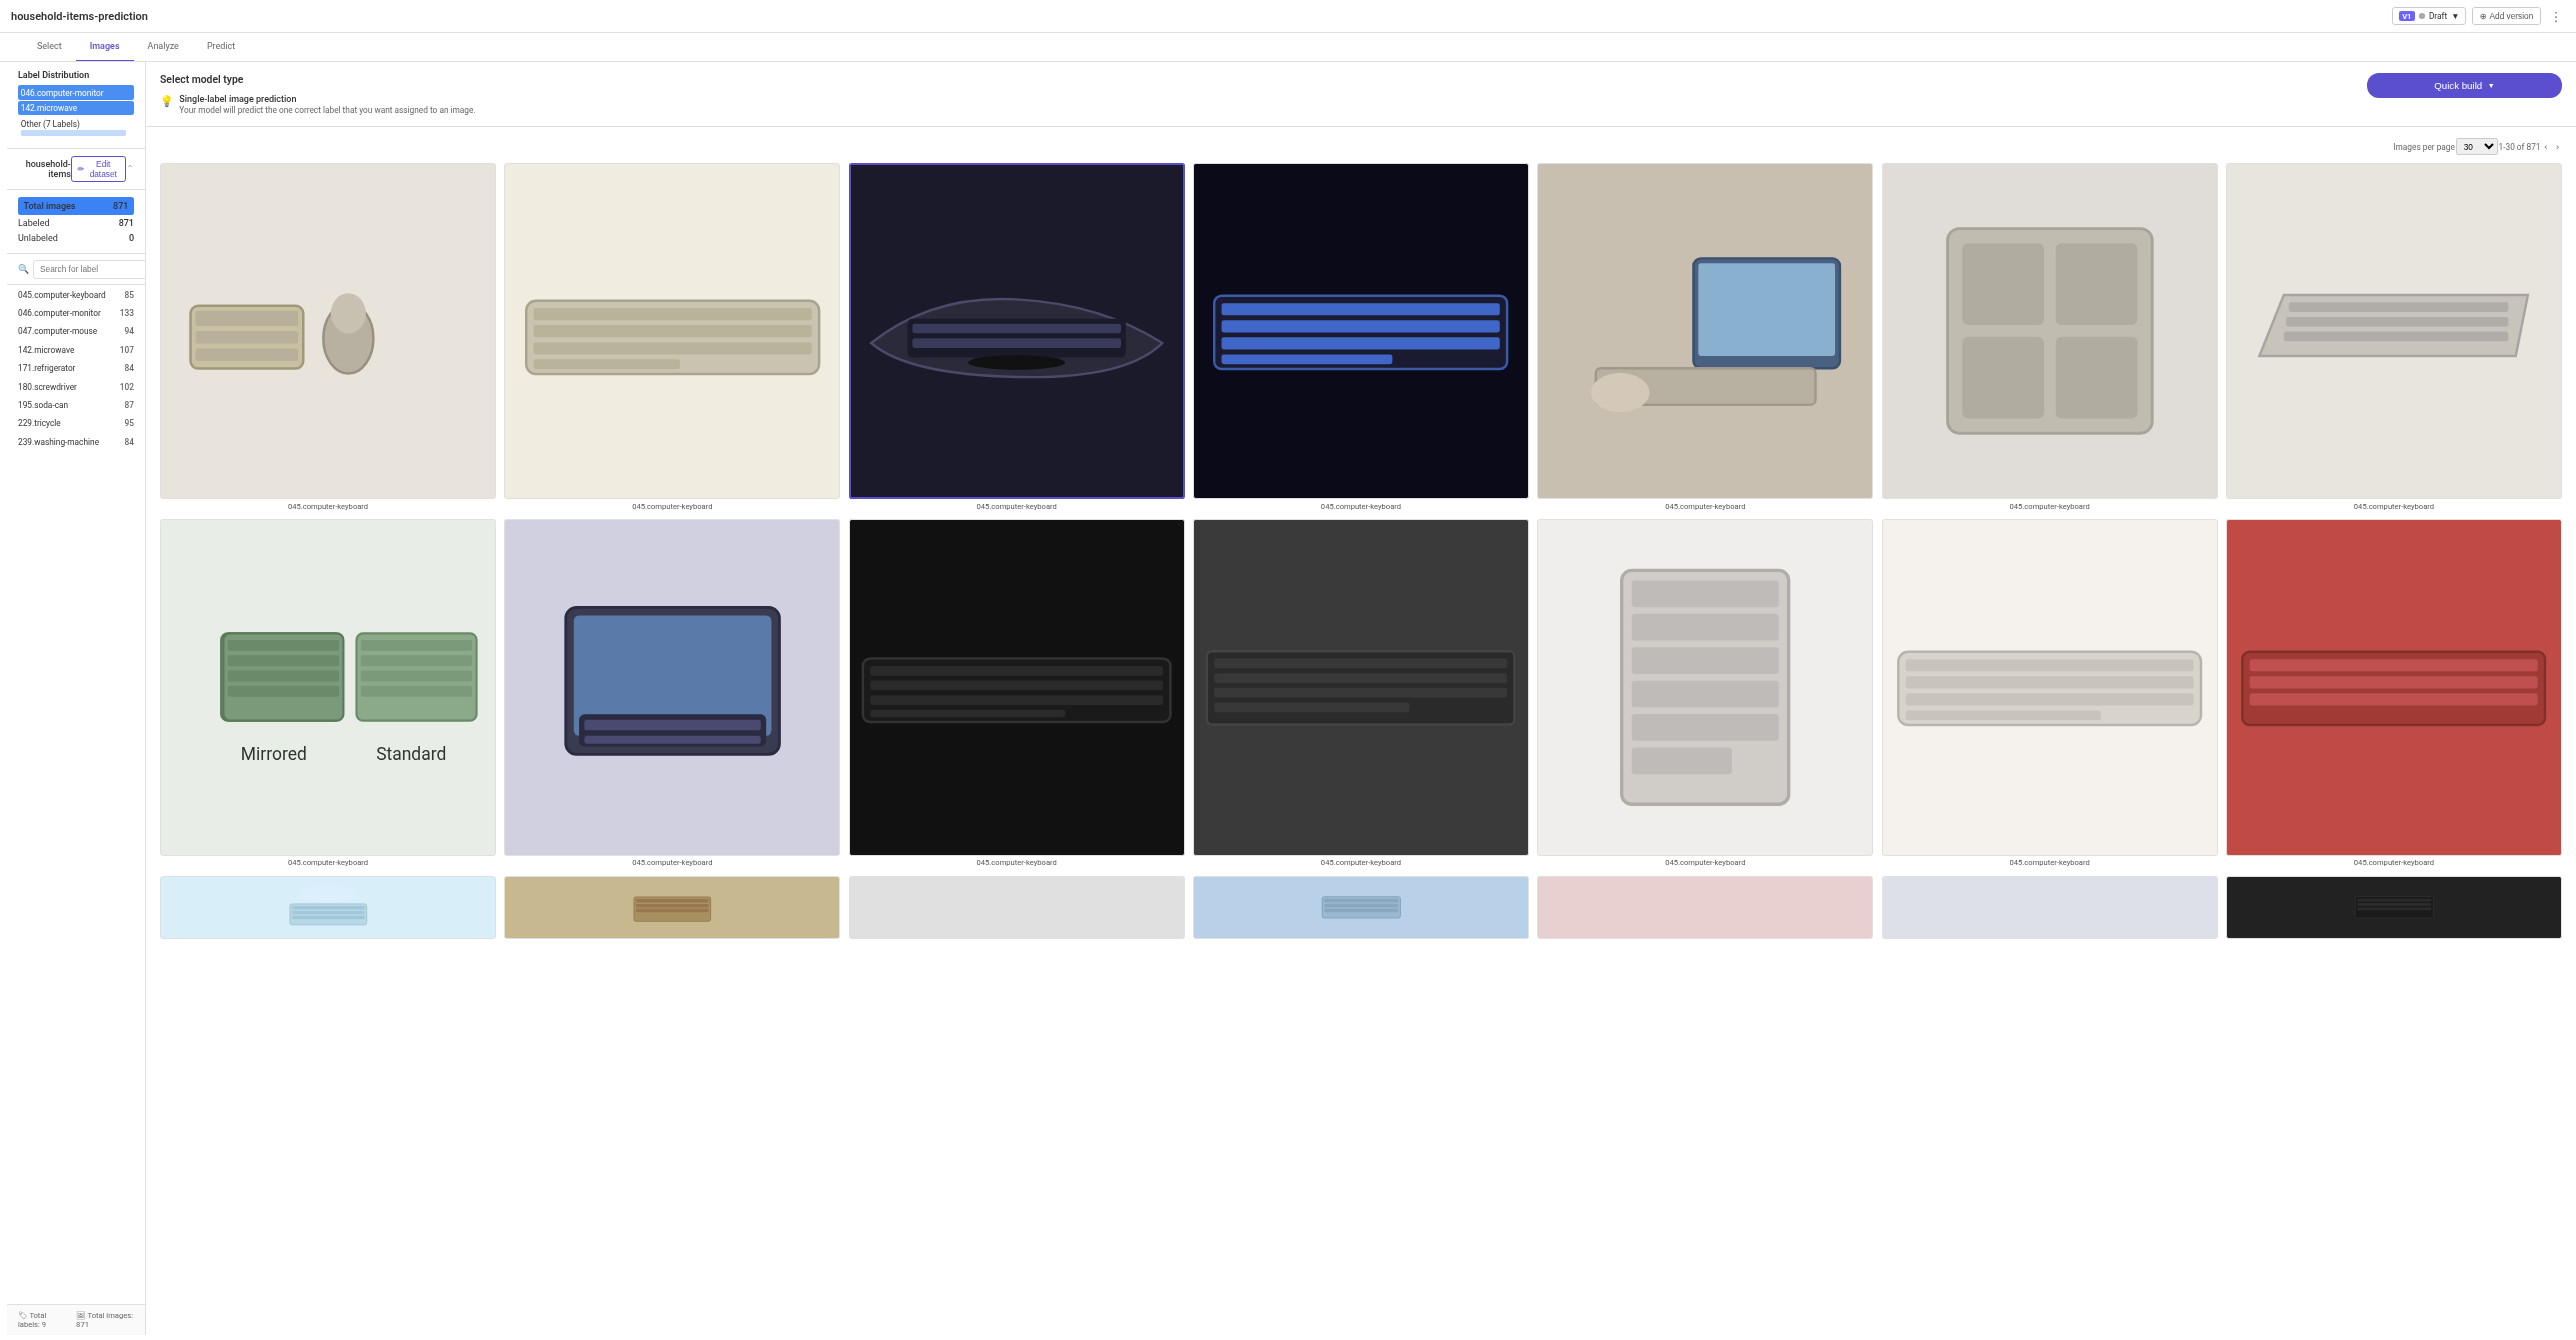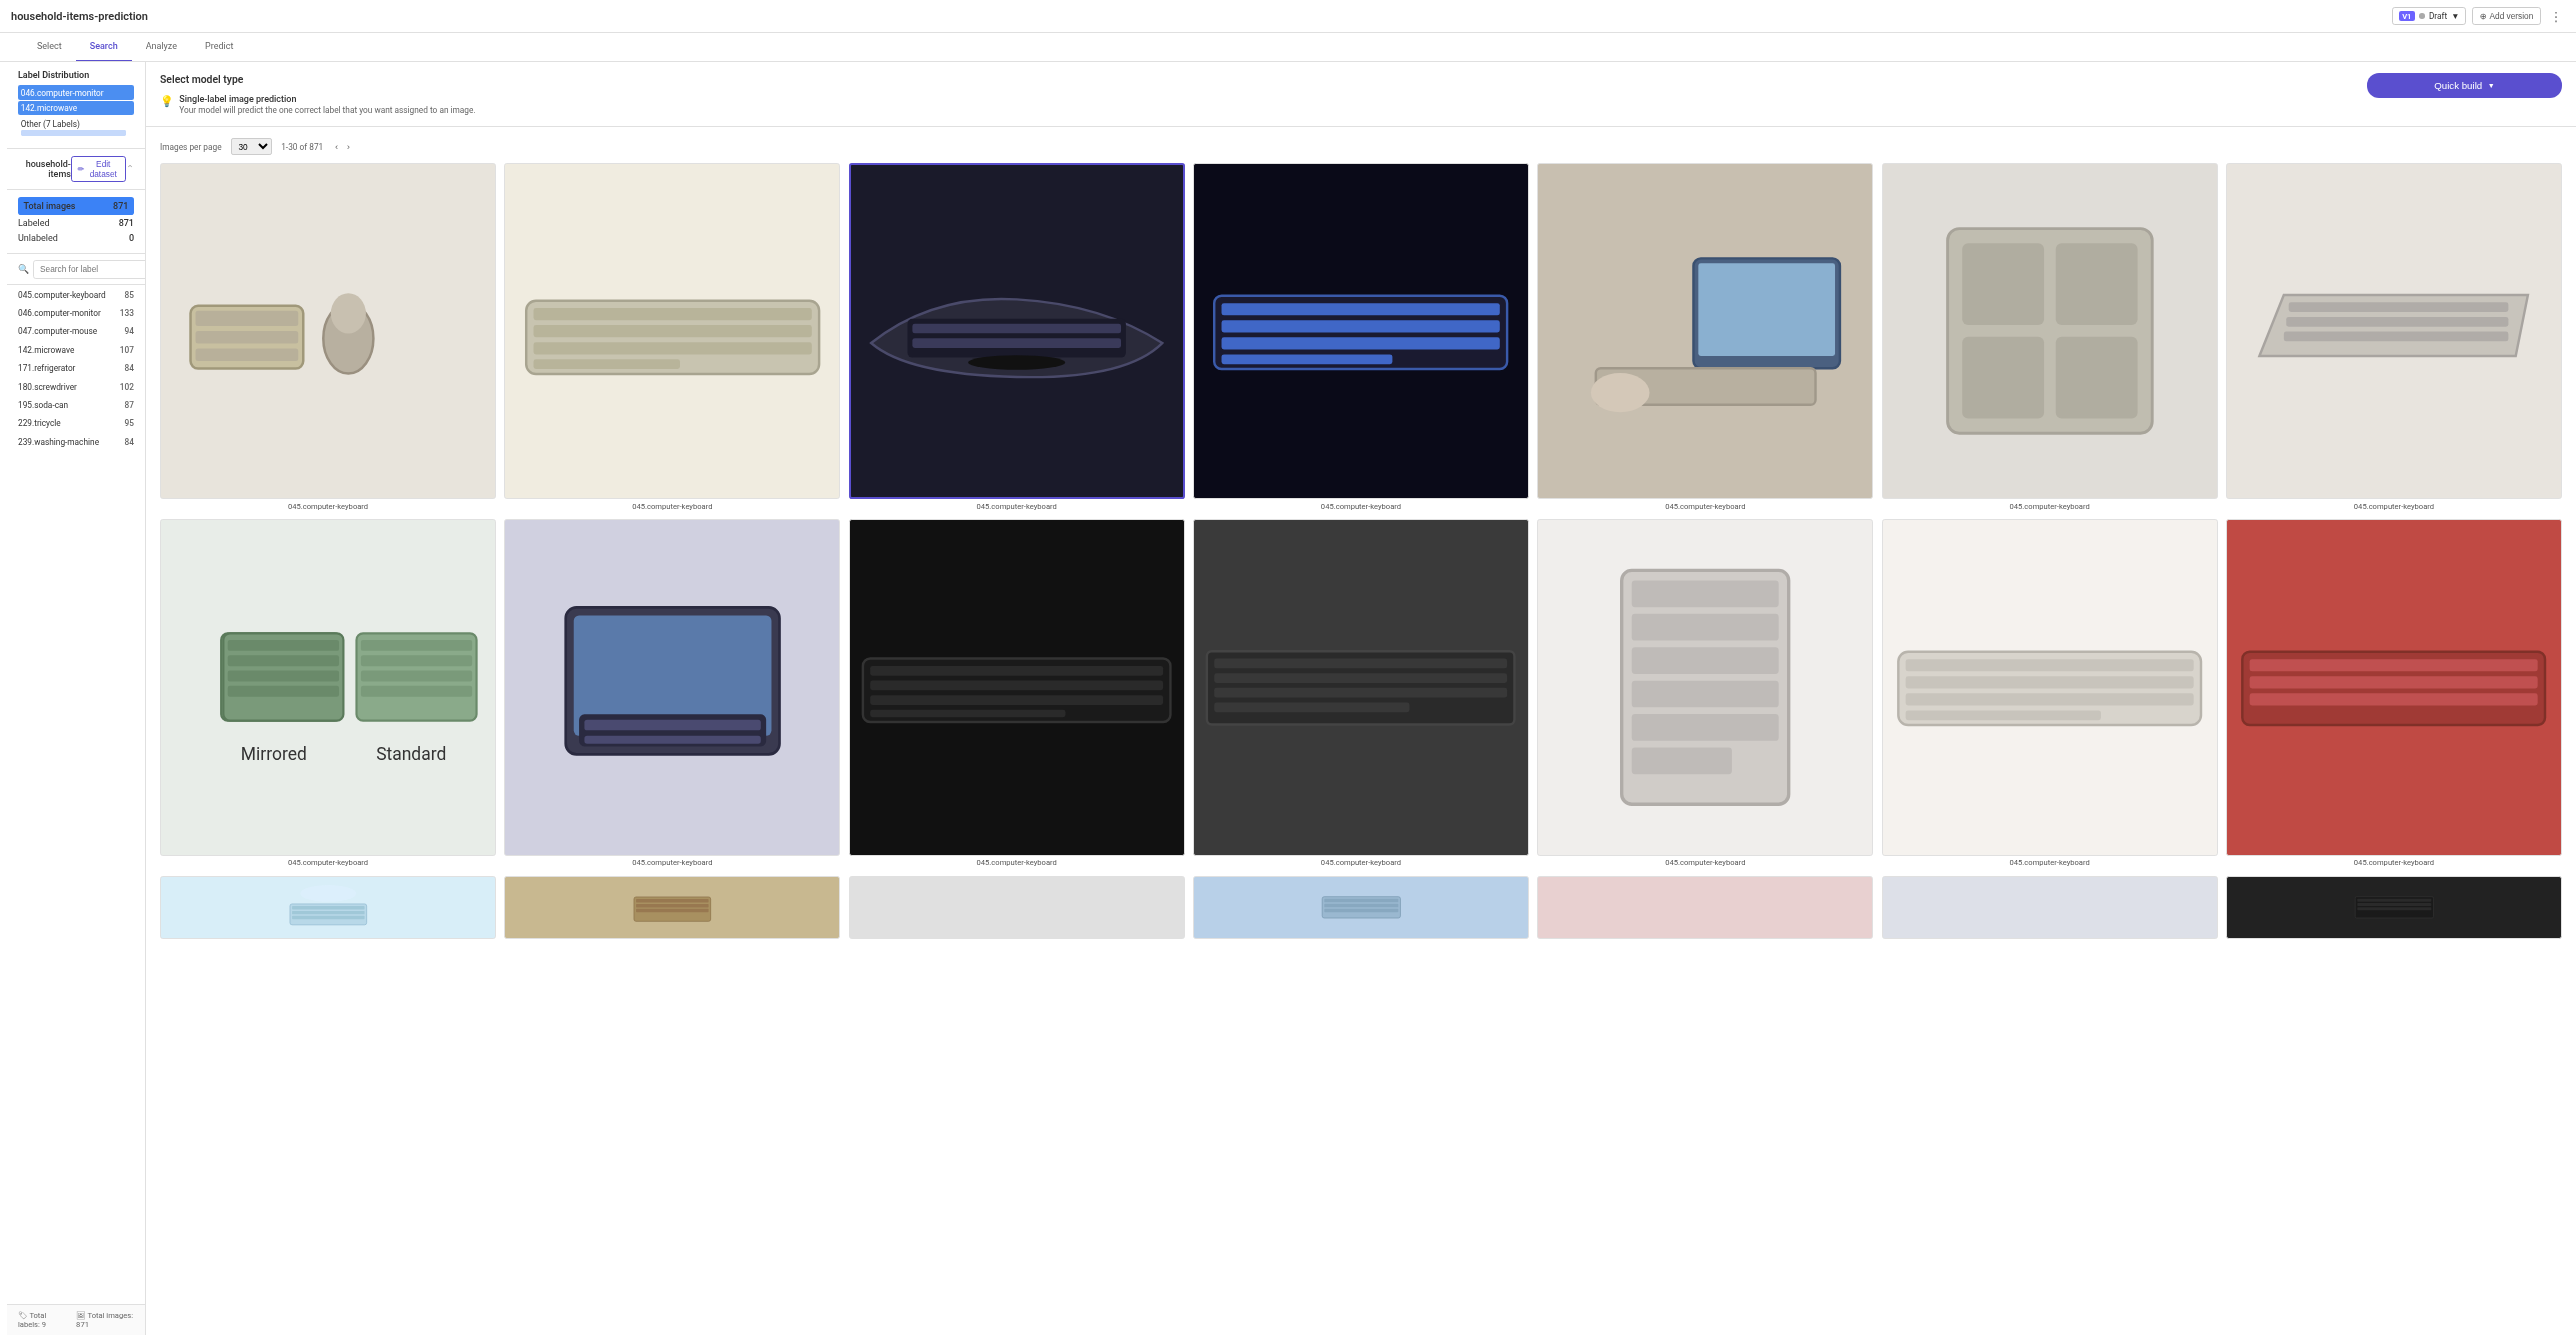--- a/index.html
+++ b/index.html
@@ -66,21 +66,21 @@
     .model-type-title { font-size: 10.4px; font-weight: 600; margin-bottom: 8.3px; }
     .model-option { display: flex; align-items: flex-start; gap: 5.6px; }
     .model-option-icon { color: #5a4fcf; font-size: 11px; margin-top: 1.4px; }
     .model-option-text { font-size: 9px; font-weight: 500; }
     .model-option-desc { font-size: 8.3px; color: #666; margin-top: 1.4px; }
     .quick-build-btn { background: #5a4fcf; color: #fff; border: none; border-radius: 12px; padding: 7px 22px; font-size: 9.7px; font-weight: 500; cursor: pointer; display: flex; align-items: center; gap: 5.6px; min-width: 195px; justify-content: center; }
     .quick-build-btn .caret { font-size: 7px; }
 
     
     .images-area { flex: 1; overflow-y: auto; padding: 11px 14px; }
-    .images-header { display: flex; align-items: center; gap: 9px; margin-bottom: 8.3px; font-size: 8.3px; color: #666; }
+    .images-header { display: flex; justify-content: flex-end; align-items: center; gap: 1px; margin-bottom: 8.3px; font-size: 8.3px; color: #666; }
     .per-page-select { border: 0.7px solid #ccc; border-radius: 2.1px; padding: 1.4px 2.8px; font-size: 8.3px; cursor: pointer; }
     .page-nav { display: flex; align-items: center; gap: 2.8px; }
     .page-btn { background: none; border: none; cursor: pointer; color: #666; font-size: 9.7px; padding: 1.4px 2.8px; }
 
     
     .image-grid { display: grid; grid-template-columns: repeat(7, 1fr); gap: 8.3px; }
     .image-card { display: flex; flex-direction: column; align-items: center; }
     .image-thumb { width: 100%; aspect-ratio: 1; background: #f0f0f0; border: 0.7px solid #e0e0e0; border-radius: 2.8px; overflow: hidden; display: flex; align-items: center; justify-content: center; position: relative; }
     .image-thumb.selected { border: 2.1px solid #5a4fcf; }
     .image-label { font-size: 7.6px; color: #555; margin-top: 2.8px; text-align: center; word-break: break-all; }
@@ -108,21 +108,21 @@
       <span>Add version</span>
     </button>
     <button class="more-btn">
       <span>⋮</span>
     </button>
   </div>
 </div>
 
 <div class="tabs">
   <div class="tab">Select</div>
-  <div class="tab active">Search</div>
+  <div class="tab active">Images</div>
   <div class="tab">Analyze</div>
   <div class="tab">Predict</div>
 </div>
 
 <div class="main">
 
   <div class="left-panel">
 
     <div class="label-dist">
       <h3>Label Distribution</h3>

